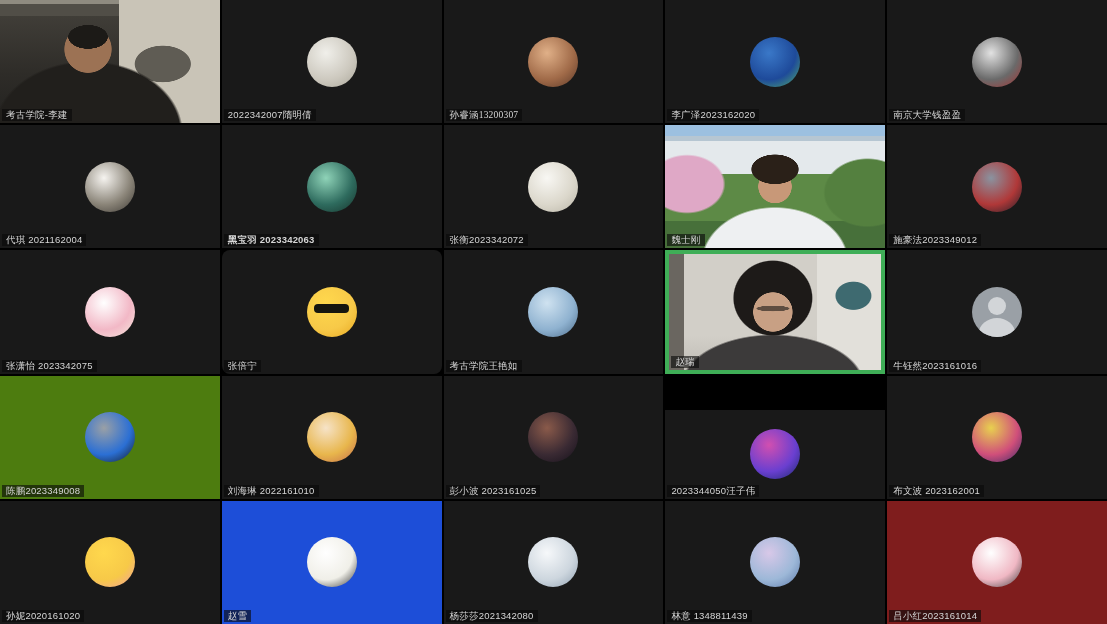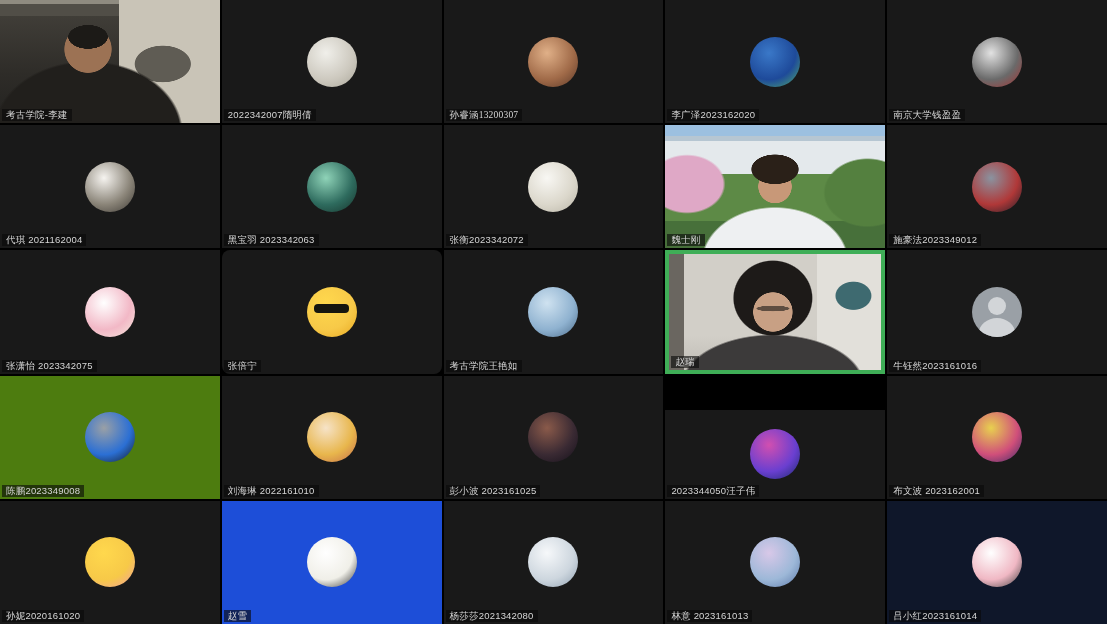--- a/index.html
+++ b/index.html
@@ -93,21 +93,21 @@
       <span class="name-label" style="color: rgb(214, 214, 214);">李广泽2023162020</span>
     </div>
     <div class="tile" style="background: rgb(25, 25, 25);">
       <div class="avatar" style="background: radial-gradient(circle at 38% 32%, rgb(226, 226, 226) 0%, rgb(106, 106, 106) 58%, rgb(168, 50, 50) 100%);"></div>
       <span class="name-label" style="color: rgb(214, 214, 214);">南京大学钱盈盈</span>
     </div>
     <div class="tile" style="background: rgb(25, 25, 25);">
       <div class="avatar" style="background: radial-gradient(circle at 38% 32%, rgb(246, 244, 240) 0%, rgb(138, 132, 120) 58%, rgb(60, 56, 51) 100%);"></div>
       <span class="name-label" style="color: rgb(214, 214, 214);">代琪 2021162004</span>
     </div>
-    <div class="tile" style="background: rgb(25, 25, 25);">
+    <div class="tile" style="background: rgb(25, 25, 25); font-weight: bold;">
       <div class="avatar" style="background: radial-gradient(circle at 38% 32%, rgb(143, 211, 184) 0%, rgb(46, 107, 94) 58%, rgb(22, 50, 42) 100%);"></div>
       <span class="name-label" style="color: rgb(214, 214, 214);">黑宝羽 2023342063</span>
     </div>
     <div class="tile" style="background: rgb(25, 25, 25);">
       <div class="avatar" style="background: radial-gradient(circle at 38% 32%, rgb(248, 247, 243) 0%, rgb(219, 215, 203) 58%, rgb(184, 180, 166) 100%);"></div>
       <span class="name-label" style="color: rgb(214, 214, 214);">张衡2023342072</span>
     </div>
     <div class="tile" style="background: rgb(25, 25, 25);">
       <div class="scene campus"></div>
       <span class="name-label" style="color: rgb(214, 214, 214);">魏士刚</span>
@@ -168,19 +168,19 @@
     <div class="tile" style="background: #1d4ed8;">
       <div class="avatar" style="background: radial-gradient(circle at 38% 32%, rgb(255, 255, 255) 0%, rgb(240, 239, 232) 58%, rgb(42, 42, 42) 100%);"></div>
       <span class="name-label" style="color: rgb(214, 214, 214);">赵雪</span>
     </div>
     <div class="tile" style="background: rgb(25, 25, 25);">
       <div class="avatar" style="background: radial-gradient(circle at 38% 32%, rgb(246, 248, 250) 0%, rgb(205, 214, 222) 58%, rgb(143, 160, 176) 100%);"></div>
       <span class="name-label" style="color: rgb(214, 214, 214);">杨莎莎2021342080</span>
     </div>
     <div class="tile" style="background: rgb(25, 25, 25);">
       <div class="avatar" style="background: radial-gradient(circle at 38% 32%, rgb(216, 200, 232) 0%, rgb(157, 184, 216) 58%, rgb(90, 120, 168) 100%);"></div>
-      <span class="name-label" style="color: rgb(214, 214, 214);">林意 2023161013</span>
+      <span class="name-label" style="color: rgb(214, 214, 214);">林意 1348811439</span>
     </div>
-    <div class="tile" style="background: #0f172a;">
+    <div class="tile" style="background: #7f1d1d;">
       <div class="avatar" style="background: radial-gradient(circle at 38% 32%, rgb(255, 255, 255) 0%, rgb(240, 184, 196) 58%, rgb(58, 58, 58) 100%);"></div>
       <span class="name-label" style="color: rgb(214, 214, 214);">吕小红2023161014</span>
     </div>
   </div>
 
 </body></html>

